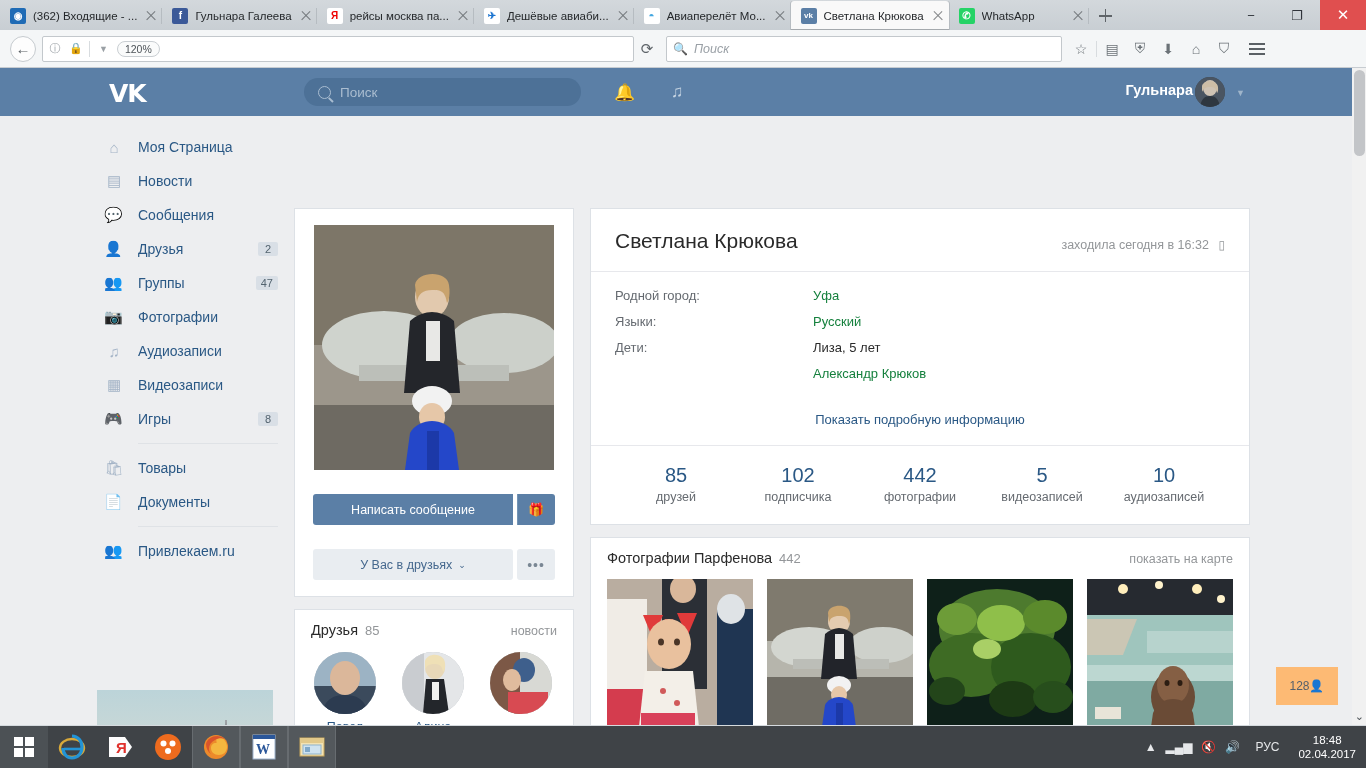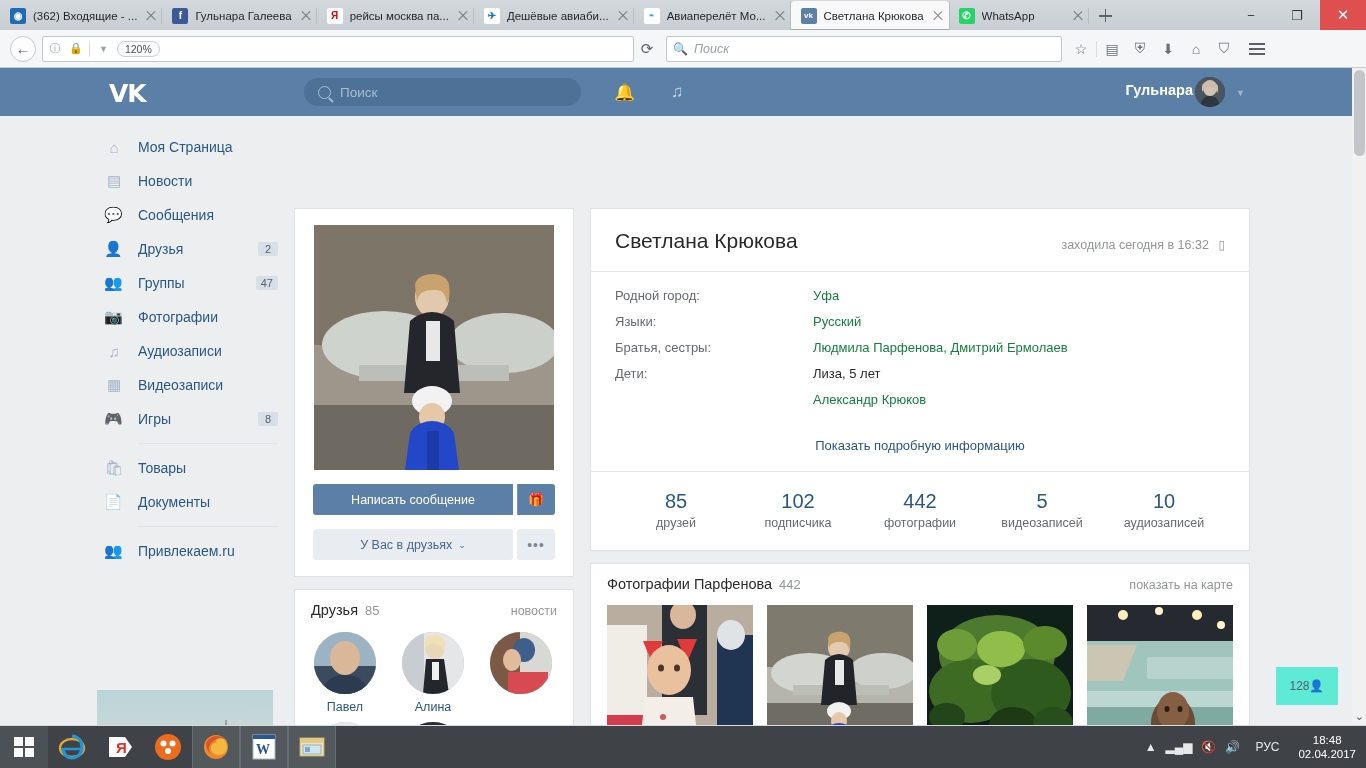--- a/index.html
+++ b/index.html
@@ -158,21 +158,21 @@
     position: absolute; left: 97px; top: 622px; width: 176px; height: 110px;
     background: linear-gradient(#bcd4d9 0%, #cdd9d6 55%, #e0d7c4 100%);
     overflow: hidden;
   }
   .eiffel { position: absolute; left: 112px; bottom: 0; width: 34px; height: 80px; }
 
   
   .col-mid { position: absolute; left: 294px; top: 140px; width: 280px; }
   .card { background: #fff; border: 1px solid #dde1e6; }
   .profile-photo { width: 240px; height: 245px; margin: 16px auto 0; overflow: hidden; position: relative; background:#7b7366; }
-  .btn-row { display: flex; margin: 14px 18px 0; gap: 4px; }
+  .btn-row { display: flex; margin: 24px 18px 0; gap: 4px; }
   .btn-primary {
     flex: 1 1 auto; height: 31px; background: #5b7fa6; color: #fff; font-size: 12.5px;
     display: flex; align-items: center; justify-content: center; border-radius: 3px 0 0 3px;
   }
   .btn-gift {
     flex: 0 0 38px; height: 31px; background: #5b7fa6; color: #fff; font-size: 13px;
     display: flex; align-items: center; justify-content: center; border-radius: 0 3px 3px 0;
     border-left: 1px solid #7394b5;
   }
   .btn-sec {
@@ -211,21 +211,21 @@
   .ctr { flex: 1 1 0; text-align: center; }
   .cnum { font-size: 20px; color: #2a5885; }
   .clab { font-size: 12.5px; color: #656a70; margin-top: 3px; }
 
   .photocard { background: #fff; border: 1px solid #dde1e6; margin-top: 12px; padding: 12px 16px 0; }
   .pgrid { display: flex; gap: 14px; margin-top: 13px; }
   .pthumb { width: 148px; height: 148px; overflow: hidden; background: #c3c3c3; position: relative; }
 
   .online-widget {
     position: absolute; right: 28px; bottom: 20px; width: 62px; height: 38px;
-    background: #5eead4; display: flex; align-items: center; justify-content: center;
+    background: #fdba74; display: flex; align-items: center; justify-content: center;
     font-size: 12px; color: #55606b;
   }
   .scrollbar { position: absolute; right: 0; top: 0; width: 14px; height: 657px; background: #f1f1f1; }
   .scrollthumb { position: absolute; right: 1px; top: 2px; width: 11px; height: 86px; background: #c3c5c8; border-radius: 6px; }
   .scroll-arrow { position: absolute; right: 2px; bottom: 2px; color: #4d5358; font-size: 11px; }
 
   
   .taskbar {
     position: absolute; left: 0; bottom: 0; width: 1366px; height: 42px;
     background: #3f4347; display: flex; align-items: center;
@@ -560,24 +560,20 @@
           <div class="hr"></div>
 
           <div class="inforows">
             <div class="inforow">
               <span class="ilabel">Родной город:</span>
               <span class="ivalue">Уфа</span>
             </div>
             <div class="inforow">
               <span class="ilabel">Языки:</span>
               <span class="ivalue">Русский</span>
-            </div>
-            <div class="inforow">
-              <span class="ilabel">Братья, сестры:</span>
-              <span class="ivalue">Людмила Парфенова, Дмитрий Ермолаев</span>
             </div>
             <div class="inforow">
               <span class="ilabel">Дети:</span>
               <span class="ivalue plain">Лиза, 5 лет</span>
             </div>
             <div class="inforow">
               <span class="ilabel"></span>
               <span class="ivalue">Александр Крюков</span>
             </div>
           </div>

